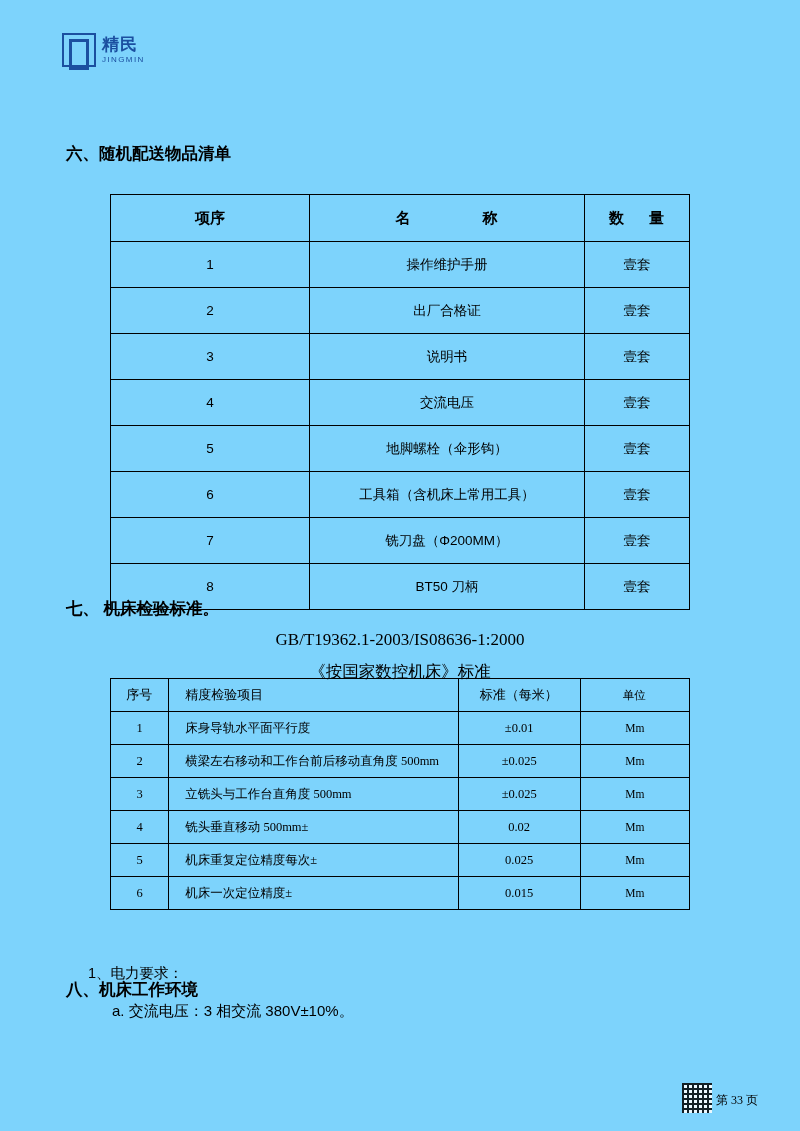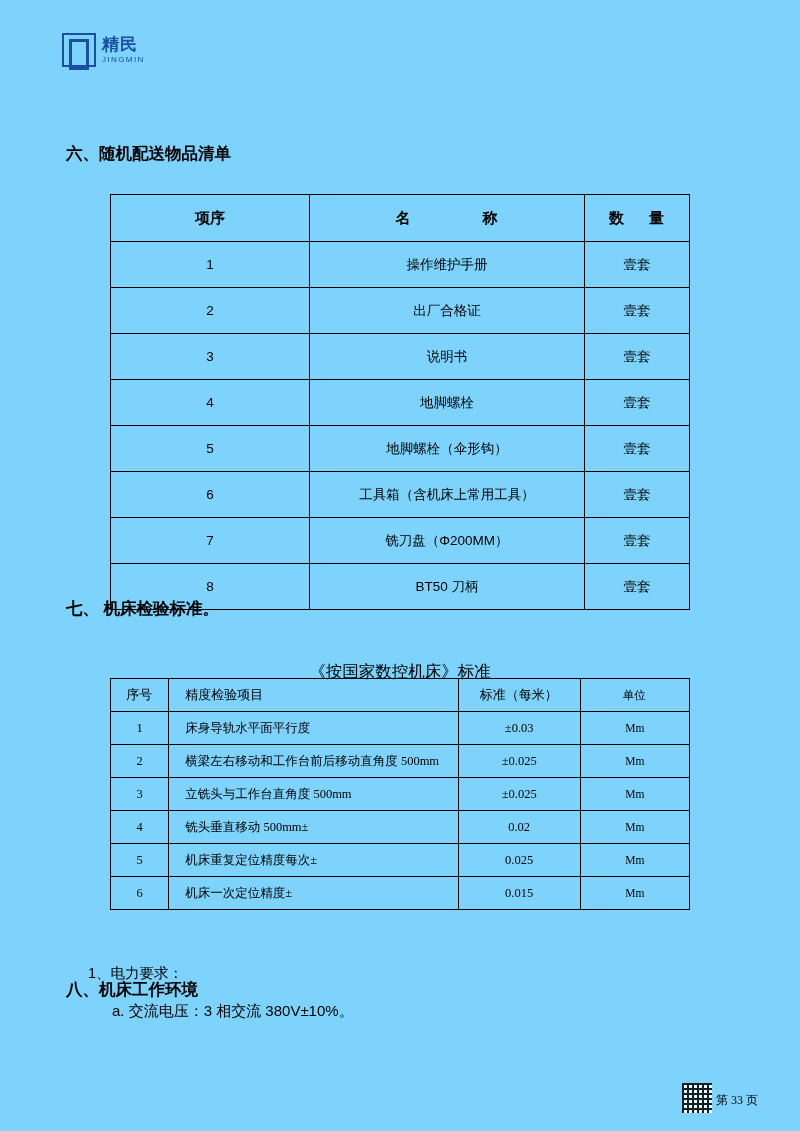--- a/index.html
+++ b/index.html
@@ -226,21 +226,21 @@
         <td>出厂合格证</td>
         <td>壹套</td>
       </tr>
       <tr>
         <td>3</td>
         <td>说明书</td>
         <td>壹套</td>
       </tr>
       <tr>
         <td>4</td>
-        <td>地脚螺栓</td>
+        <td>交流电压</td>
         <td>壹套</td>
       </tr>
       <tr>
         <td>5</td>
         <td>地脚螺栓（伞形钩）</td>
         <td>壹套</td>
       </tr>
       <tr>
         <td>6</td>
         <td>工具箱（含机床上常用工具）</td>
@@ -253,36 +253,37 @@
       </tr>
       <tr>
         <td>8</td>
         <td>BT50 刀柄</td>
         <td>壹套</td>
       </tr>
     </tbody>
   </table>
 
   <div class="sec-heading sec7">七、 机床检验标准。</div>
+  <div class="std-line std1">GB/T19362.1-2003/IS08636-1:2000</div>
   <div class="std-line std2">《按国家数控机床》标准</div>
 
   <table class="t2">
     <thead>
       <tr>
         <td class="c2-no">序号</td>
         <td class="c2-item">精度检验项目</td>
         <td class="c2-std">标准（每米）</td>
         <td class="c2-unit">单位</td>
       </tr>
     </thead>
     <tbody>
       <tr>
         <td class="c2-no">1</td>
         <td class="c2-item">床身导轨水平面平行度</td>
-        <td class="c2-std">±0.03</td>
+        <td class="c2-std">±0.01</td>
         <td class="c2-unit">Mm</td>
       </tr>
       <tr>
         <td class="c2-no">2</td>
         <td class="c2-item">横梁左右移动和工作台前后移动直角度 500mm</td>
         <td class="c2-std">±0.025</td>
         <td class="c2-unit">Mm</td>
       </tr>
       <tr>
         <td class="c2-no">3</td>

